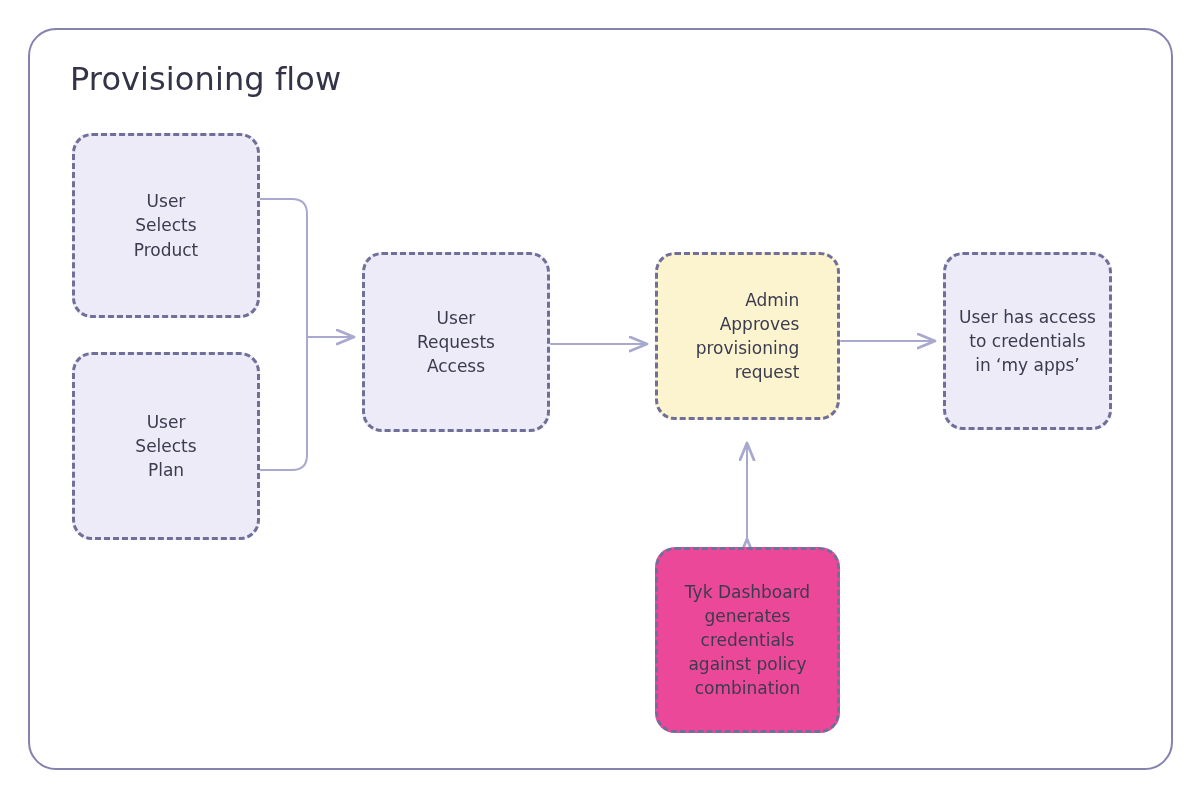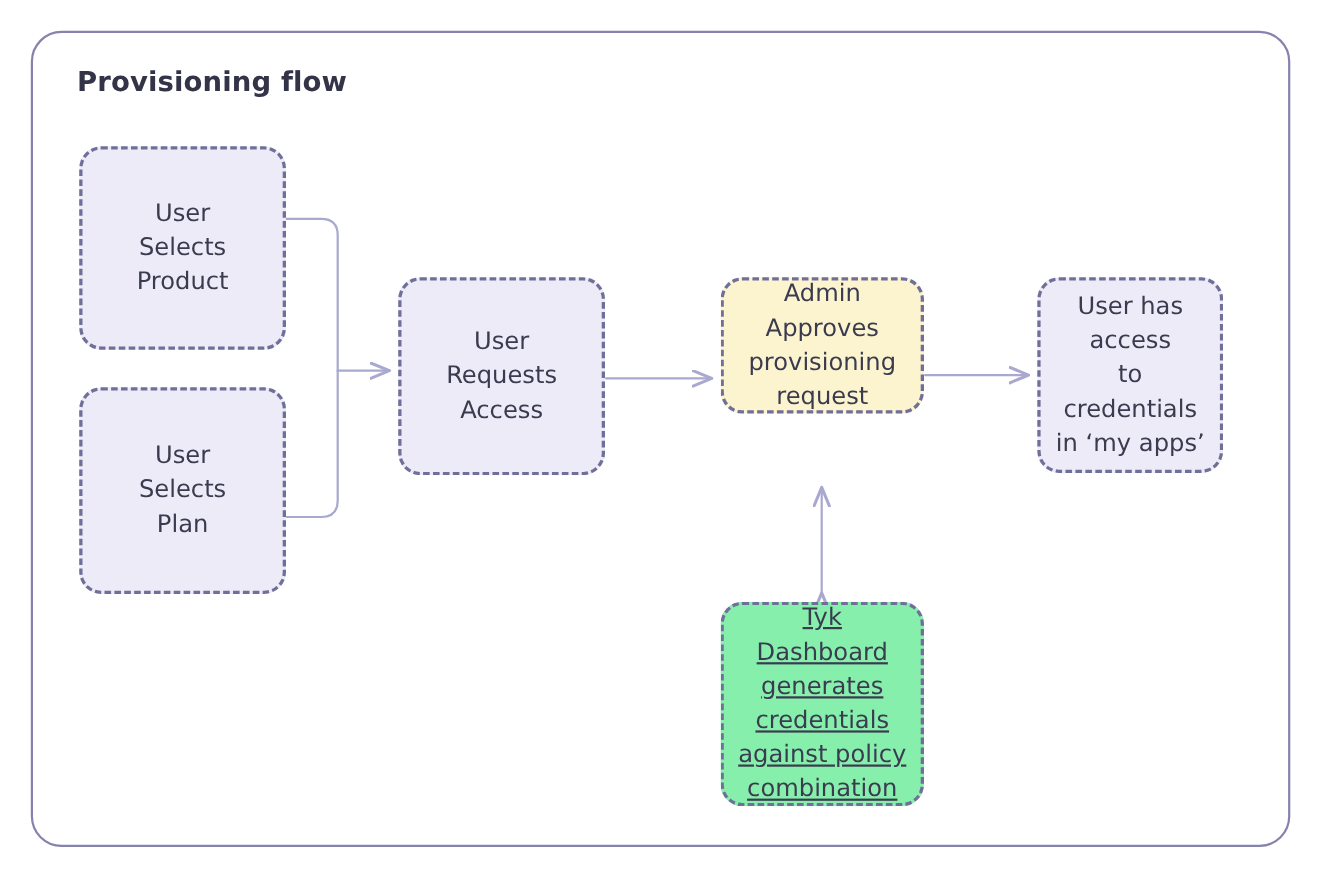--- a/index.html
+++ b/index.html
@@ -33,22 +33,22 @@
     border: 2px solid #8582ae;
     border-radius: 28px;
     background: #ffffff;
   }
 
   
   .diagram-title {
     position: absolute;
     left: 70px;
     top: 60px;
-    font-size: 25px;
-    font-weight: 700;
+    font-size: 32px;
+    font-weight: 400;
     letter-spacing: 0.1px;
     color: #343448;
     font-family: "DejaVu Sans", sans-serif;
     white-space: nowrap;
   }
 
   
   #connectors {
     position: absolute;
     left: 0;
@@ -62,33 +62,33 @@
   .node {
     position: absolute;
     box-sizing: border-box;
     border: 3px dashed #6f6f99;
     border-radius: 20px;
     display: flex;
     align-items: center;
     justify-content: center;
     text-align: center;
     color: #3b3b4f;
-    font-size: 22px;
+    font-size: 17px;
     line-height: 1.42;
     font-family: "DejaVu Sans", sans-serif;
     padding: 4px 10px;
   }
   .node .node-label {
     white-space: pre-line;
     display: block;
   }
 
   .fill-lavender { background: #ecebf7; }
   .fill-yellow   { background: #fcf4cf; }
-  .fill-teal     { background: #86efac; text-decoration: underline; }
+  .fill-teal     { background: #ec4899; }
 </style>
 </head>
 <body>
 
 <div id="stage">
 
   <div class="frame"></div>
 
   <div class="diagram-title">Provisioning flow</div>
 
@@ -129,21 +129,21 @@
 Selects
 Plan</span>
   </div>
 
   <div class="node fill-lavender" style="left:362px; top:252px; width:188px; height:180px;">
     <span class="node-label">User
 Requests
 Access</span>
   </div>
 
-  <div class="node fill-yellow" style="left:655px; top:252px; width:185px; height:124px;">
+  <div class="node fill-yellow" style="left:655px; top:252px; width:185px; height:168px;text-align:right;">
     <span class="node-label">Admin
 Approves
 provisioning
 request</span>
   </div>
 
   <div class="node fill-lavender" style="left:943px; top:252px; width:169px; height:178px;">
     <span class="node-label">User has access
 to credentials
 in ‘my apps’</span>

